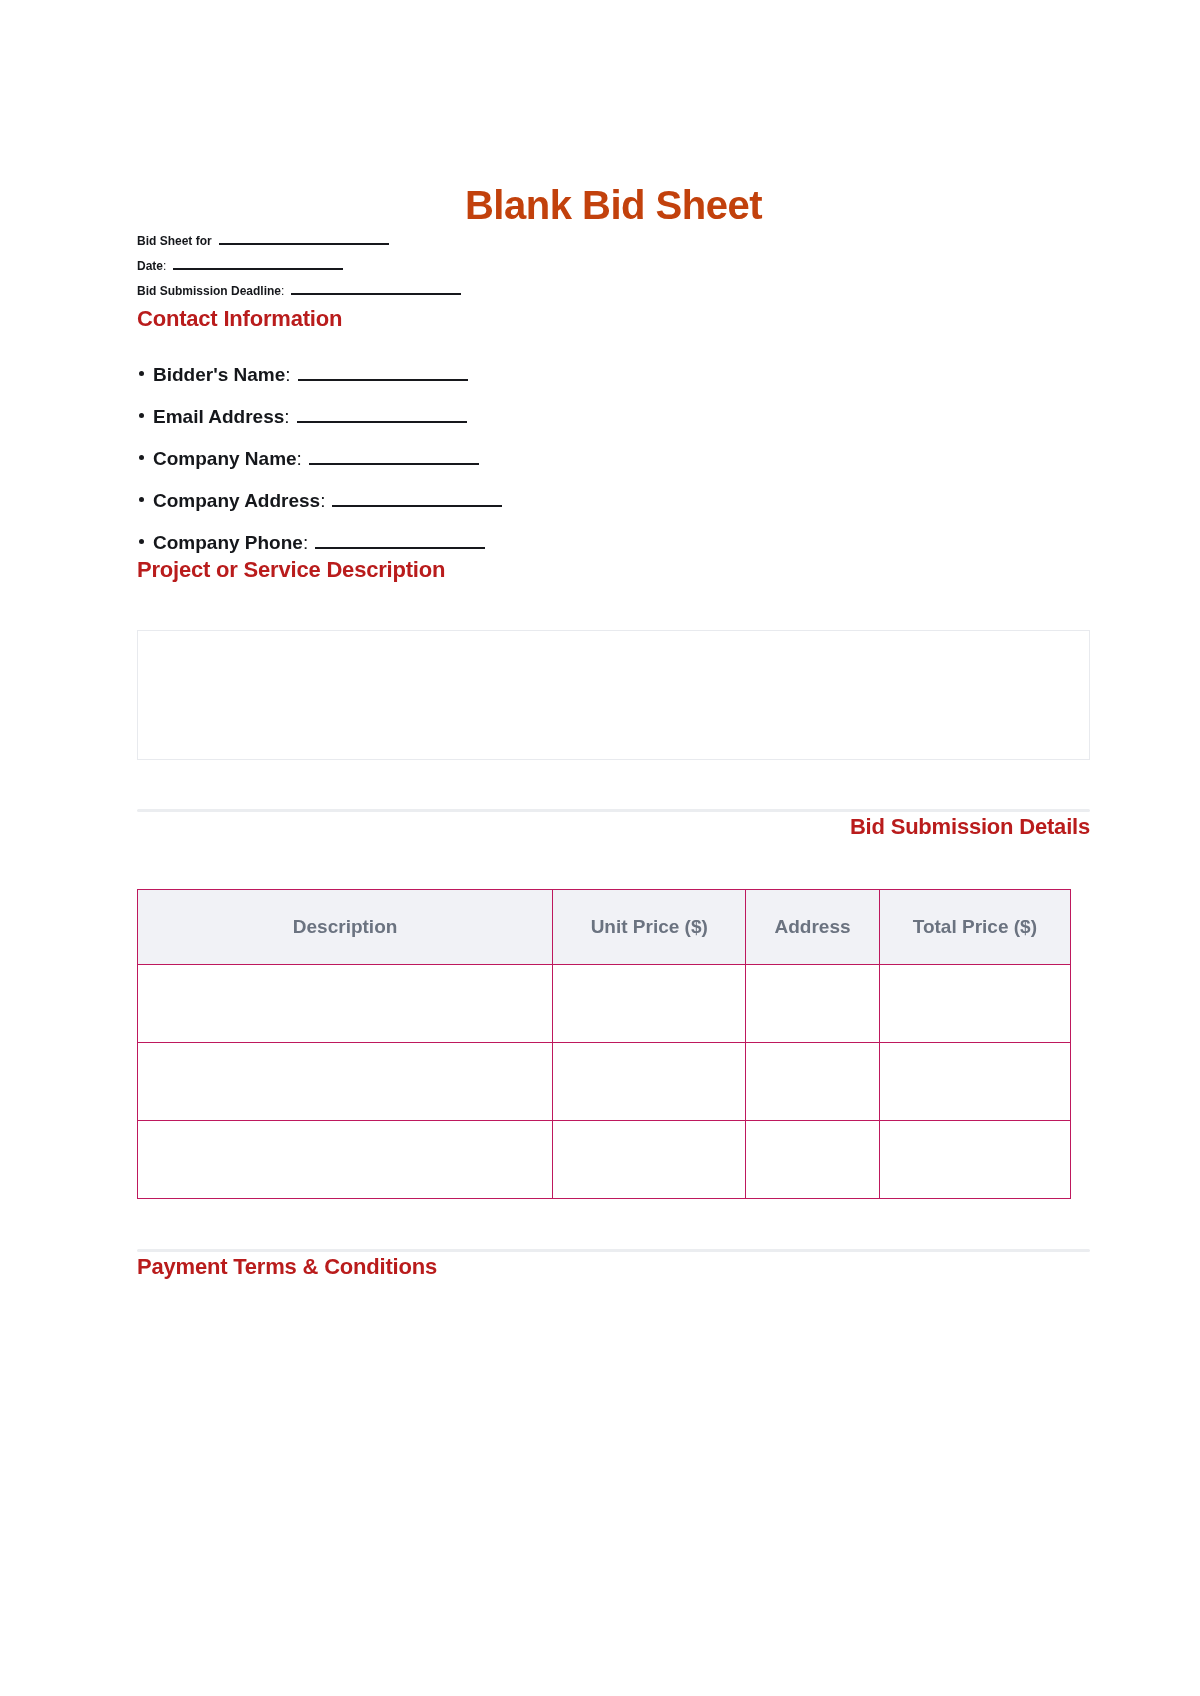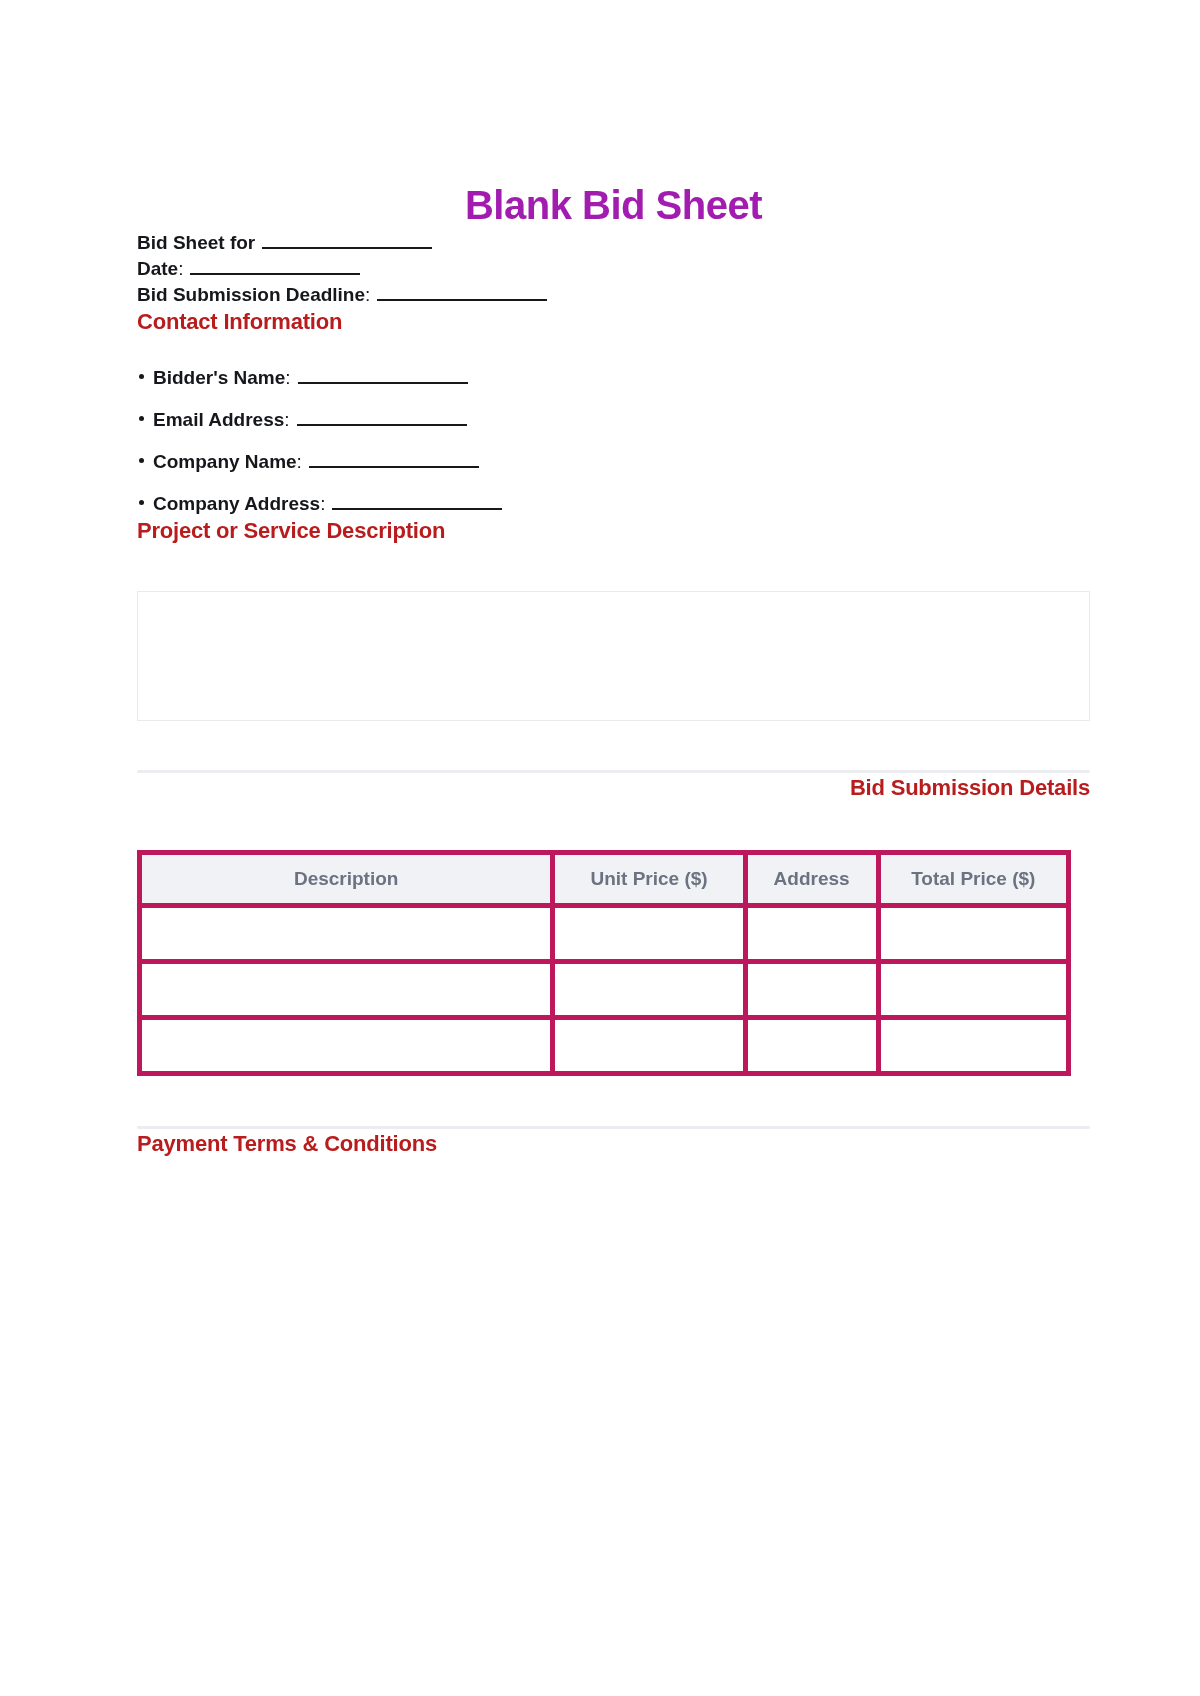--- a/index.html
+++ b/index.html
@@ -18,26 +18,26 @@
     margin-left: 137px;
     width: 953px;
   }
   h1.doc-title {
     margin: 0;
     padding-top: 181px;
     font-size: 40px;
     line-height: 48px;
     font-weight: 700;
     letter-spacing: -0.5px;
-    color: #a21caf;
+    color: #c2410c;
     text-align: center;
   }
   p.field {
     margin: 0;
-    font-size: 19px;
+    font-size: 12px;
     line-height: 25px;
     color: #15171b;
   }
   p.field b { font-weight: 700; }
   .colon { font-weight: 400; color: #15171b; }
   .field-intro   { margin-top: 69px; }
   .field-date    { margin-top: 69px; }
   .field-deadline{ margin-top: 15px; }
   .blank {
     display: inline-block;
@@ -100,22 +100,22 @@
   .divider-1 { margin-top: 49px; }
   .divider-2 { margin-top: 50px; }
   table.bid-table {
     margin-top: 48px;
     border-collapse: collapse;
     width: 934px;
     table-layout: fixed;
   }
   table.bid-table th,
   table.bid-table td {
-    border: 5px solid #be185d;
-    padding: 0;
+    border: 1px solid #be185d;
+    padding: 13px;
   }
   table.bid-table thead th {
     background: #f1f2f6;
     color: #6b7380;
     font-size: 19px;
     font-weight: 700;
     height: 48px;
     text-align: center;
     vertical-align: middle;
   }
@@ -159,20 +159,24 @@
       <b>Email Address</b><span class="colon">:</span><span class="blank"></span>
     </li>
     <li>
       <span class="dot"></span>
       <b>Company Name</b><span class="colon">:</span><span class="blank"></span>
     </li>
     <li>
       <span class="dot"></span>
       <b>Company Address</b><span class="colon">:</span><span class="blank"></span>
     </li>
+    <li>
+      <span class="dot"></span>
+      <b>Company Phone</b><span class="colon">:</span><span class="blank"></span>
+    </li>
   </ul>
 
   <h2 class="section-heading h-project">Project or Service Description</h2>
 
   <div class="desc-box"></div>
 
   <div class="divider divider-1"></div>
 
   <h2 class="section-heading h-details">Bid Submission Details</h2>
 

